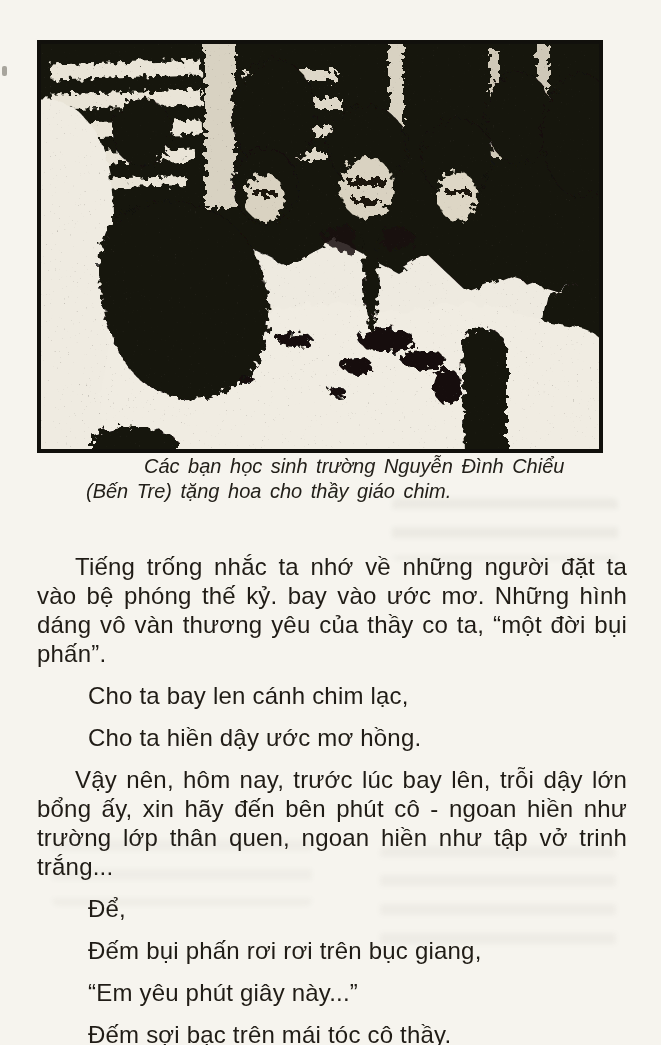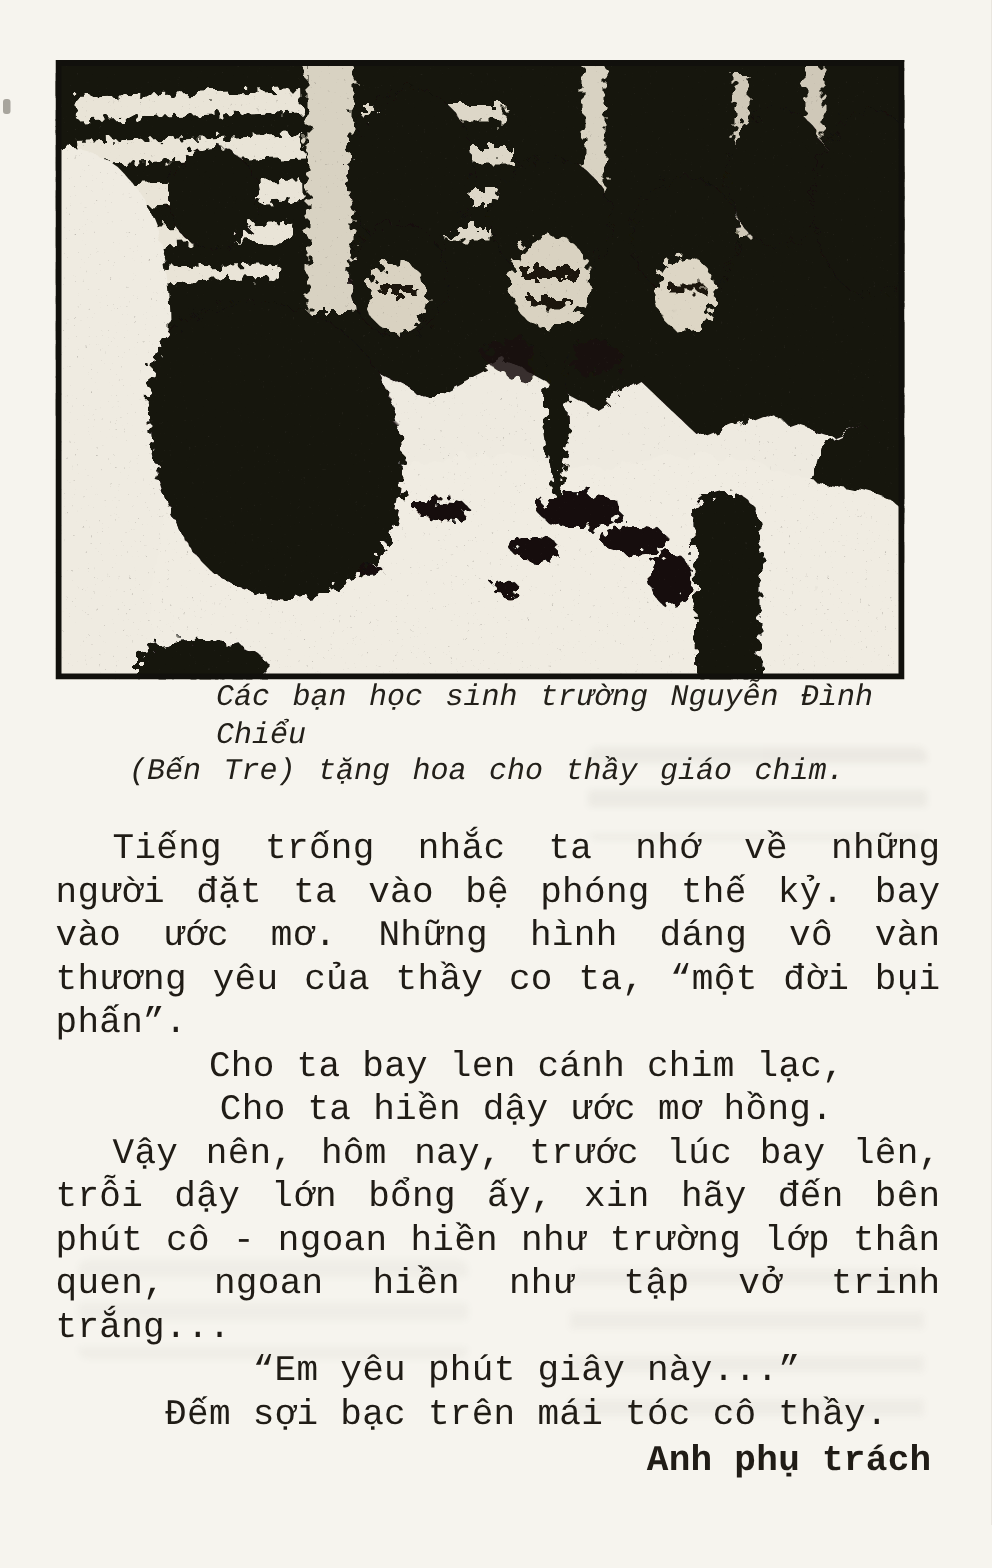--- a/index.html
+++ b/index.html
@@ -2,21 +2,21 @@
 <html><head>
 <meta charset="utf-8">
 <style>
   html,body{margin:0;padding:0;background:#dedbd4;}
   .page{
     position:relative;
     width:661px;height:1045px;
     margin:0 auto;
     background:#f6f4ee;
     overflow:hidden;
-    font-family:Liberation Mono, monospace;
+    font-family:Liberation Sans, sans-serif;
     color:#1e1a14;
   }
   
   .photo-frame{
     position:absolute;left:37px;top:40px;width:566px;height:413px;
     background:#efece3;
   }
   .photo-frame svg{display:block;width:566px;height:413px;}
   
   .caption{
@@ -28,21 +28,21 @@
   }
   .caption .l1{padding-left:58px;}
   
   .body-text{
     position:absolute;left:37px;top:552px;width:590px;
     font-size:24px;line-height:29px;
     letter-spacing:0.2px;
     color:#201c16;
   }
   .para{margin:0;text-align:justify;text-indent:38px;}
-  .verse{margin:0;padding-left:38px;text-align:center;}
+  .verse{margin:13px;padding-left:38px;}
   .signature{margin:2px 6px 16px 0;text-align:right;font-weight:bold;}
   
   .bleed{
     position:absolute;
     background:repeating-linear-gradient(180deg,
       rgba(110,104,92,0.16) 0 11px, rgba(110,104,92,0) 11px 29px);
     filter:blur(2.5px);
     opacity:0.45;
     border-radius:6px;
     pointer-events:none;
@@ -163,18 +163,20 @@
   <div class="caption">
     <div class="l1">Các bạn học sinh trường Nguyễn Đình Chiểu</div>
     <div class="l2">(Bến Tre) tặng hoa cho thầy giáo chim.</div>
   </div>
 
   <div class="body-text">
     <p class="para">Tiếng trống nhắc ta nhớ về những người đặt ta vào bệ phóng thế kỷ. bay vào ước mơ. Những hình dáng vô vàn thương yêu của thầy co ta, “một đời bụi phấn”.</p>
     <p class="verse">Cho ta bay len cánh chim lạc,</p>
     <p class="verse">Cho ta hiền dậy ước mơ hồng.</p>
     <p class="para">Vậy nên, hôm nay, trước lúc bay lên, trỗi dậy lớn bổng ấy, xin hãy đến bên phút cô - ngoan hiền như trường lớp thân quen, ngoan hiền như tập vở trinh trắng...</p>
+    <p class="verse">Để,</p>
+    <p class="verse">Đếm bụi phấn rơi rơi trên bục giang,</p>
     <p class="verse">“Em yêu phút giây này...”</p>
     <p class="verse">Đếm sợi bạc trên mái tóc cô thầy.</p>
     <p class="signature">Anh phụ trách</p>
   </div>
 
 </div>
 
 </body></html>

